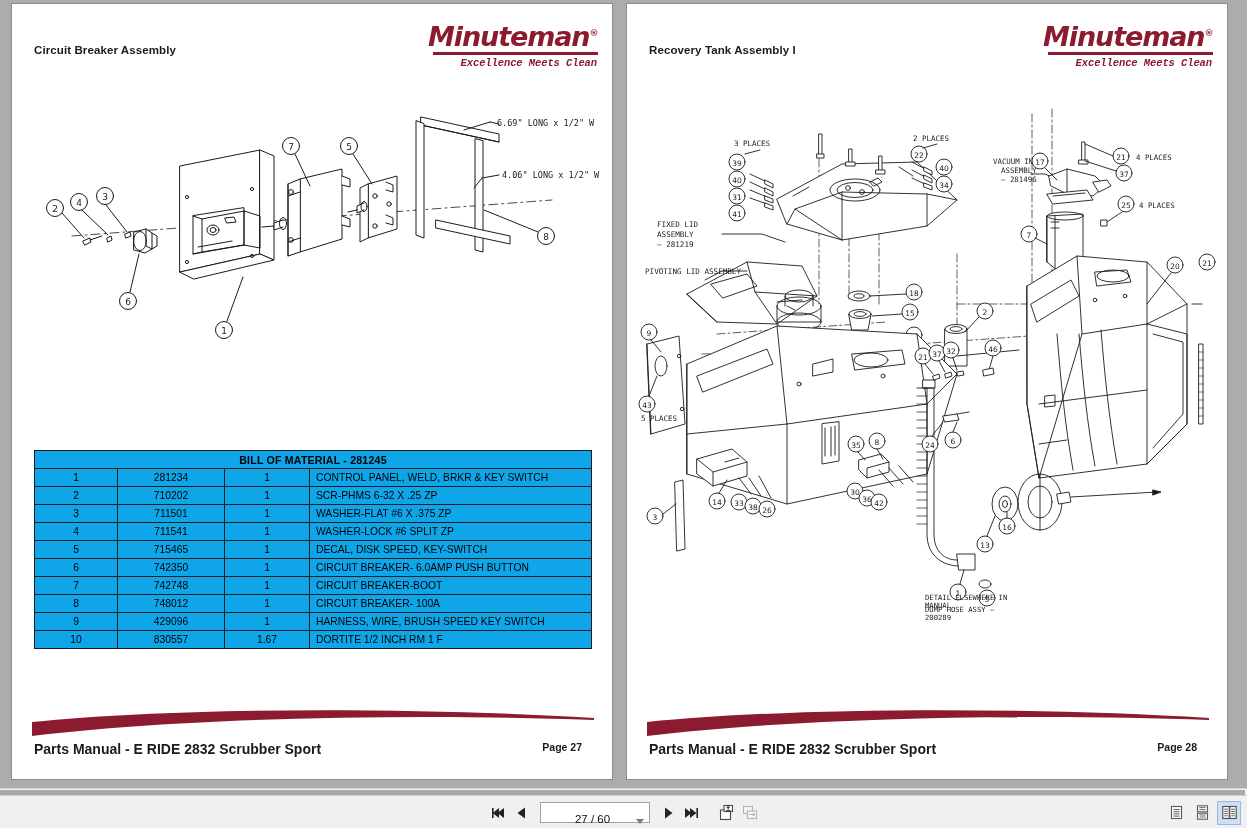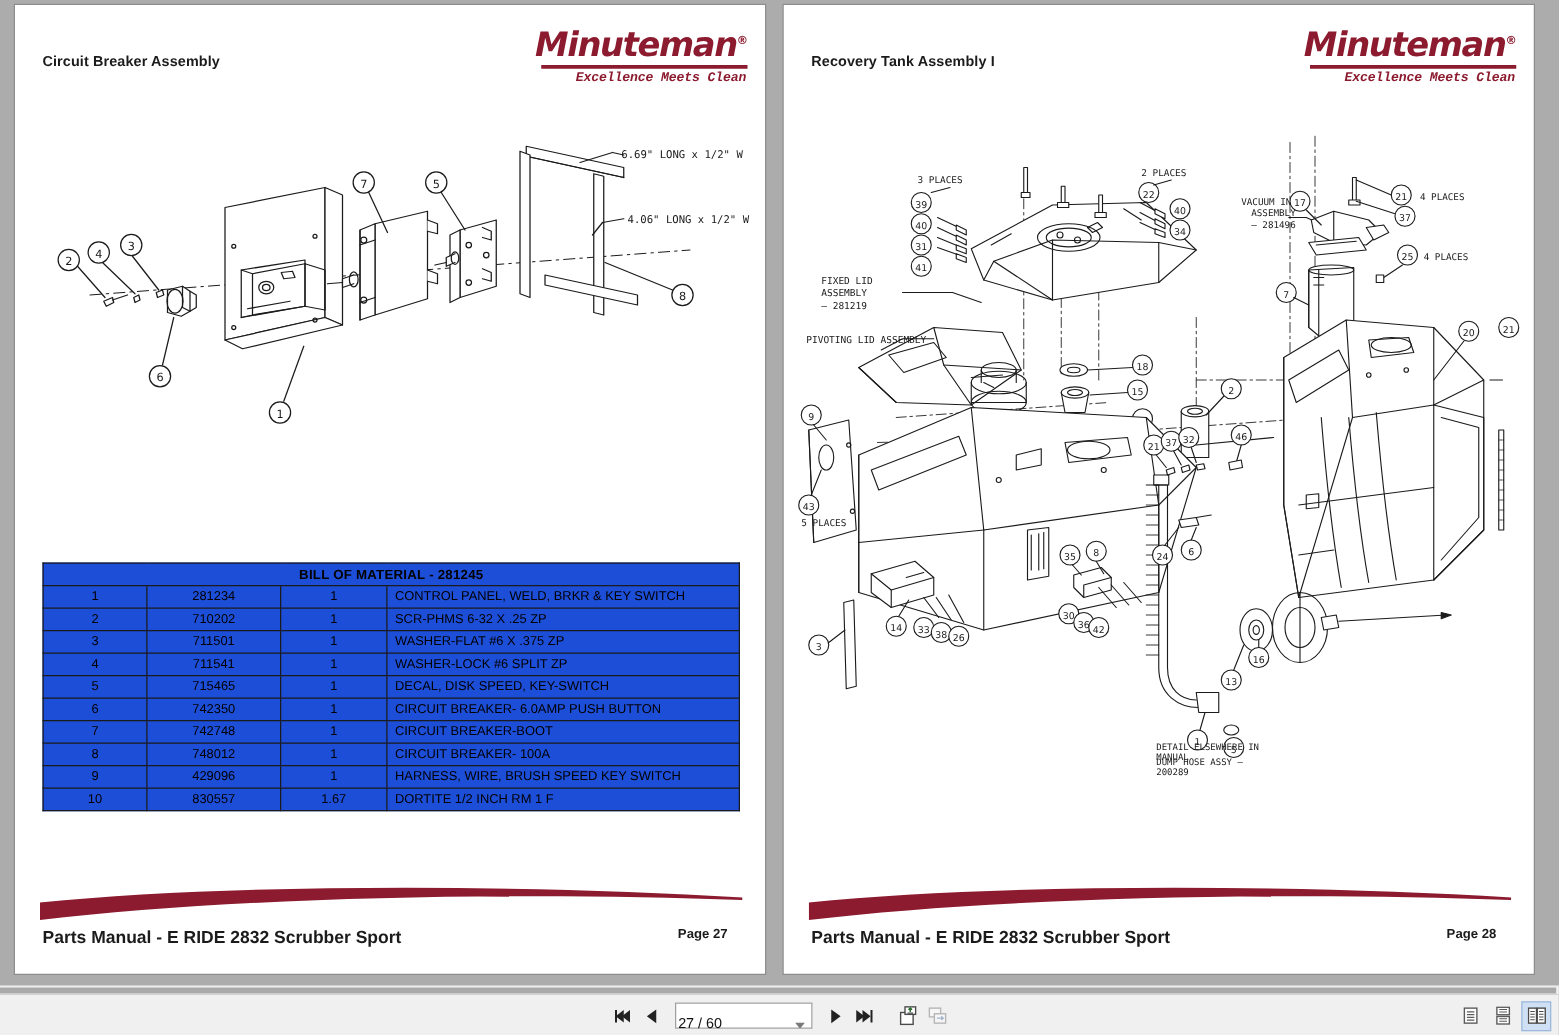--- a/index.html
+++ b/index.html
@@ -42,42 +42,42 @@
   .foot-line{position:absolute;left:22px;right:18px;bottom:24px;height:14px;}
   .foot-l{position:absolute;left:0;top:0;font-size:14px;font-weight:bold;color:#1b1b1b;text-align:right;}
   .foot-r{position:absolute;right:12px;top:0;font-size:10.5px;font-weight:bold;color:#1b1b1b;}
 
   
   .dwg{position:absolute;left:0;top:0;width:600px;height:775px;}
   .dwg svg{display:block;}
 
   
   .bom{position:absolute;left:22px;top:446px;width:558px;border-collapse:collapse;
-       font-size:10.3px;color:#000;background:#1d4ed8;}
+       font-size:10.3px;color:#000;background:#0ea5e9;}
   .bom td,.bom th{border:1px solid #1b1b1b;padding:1px 4px;line-height:14px;height:15px;}
   .bom .cap{text-align:center;font-weight:bold;font-size:10.6px;letter-spacing:.2px;}
   .bom thead th{font-weight:bold;}
   .bom .c-item{width:74px;text-align:center;}
   .bom .c-part{width:98px;text-align:center;}
   .bom .c-qty{width:76px;text-align:center;}
   .bom .c-desc{text-align:left;padding-left:6px;}
   .bom thead .c-desc{padding-left:6px;}
 
   
   .hscroll{position:absolute;left:0;top:788px;width:1247px;height:7px;background:#f4f4f4;border-top:1px solid #cfcfcf;}
   .hscroll .thumb{position:absolute;left:0;top:1px;width:1245px;height:5px;background:#a9a9a9;}
 
   
   .toolbar{position:absolute;left:0;top:795px;width:1247px;height:33px;background:#f0f0f0;border-top:1px solid #d2d2d2;}
   .tb-center{position:absolute;left:0;top:0;width:1247px;height:33px;display:flex;align-items:center;justify-content:center;gap:0px;}
   .tb-btn{width:24px;height:24px;display:flex;align-items:center;justify-content:center;cursor:default;}
   .tb-btn svg{display:block;}
   .pagebox{width:108px;height:19px;background:#fff;border:1px solid #a0a0a0;
            display:flex;align-items:center;position:relative;margin:0 6px;}
-  .pagebox .val{flex:1;text-align:left;font-size:11.5px;color:#111;padding-right:6px;padding-left:2px;margin-top:12px;}
+  .pagebox .val{flex:1;text-align:center;font-size:11.5px;color:#111;padding-right:6px;padding-left:2px;margin-top:12px;}
   .pagebox .chev{position:absolute;right:5px;top:7px;}
   .tb-gap{width:10px;}
   .tb-right{position:absolute;right:6px;top:0;height:33px;display:flex;align-items:center;gap:4px;}
   .vbtn{width:22px;height:22px;display:flex;align-items:center;justify-content:center;}
   .vbtn.sel{background:#cfe0f4;border:1px solid #9cb8de;}
 </style>
 </head>
 <body>
 
 <div class="viewer">

